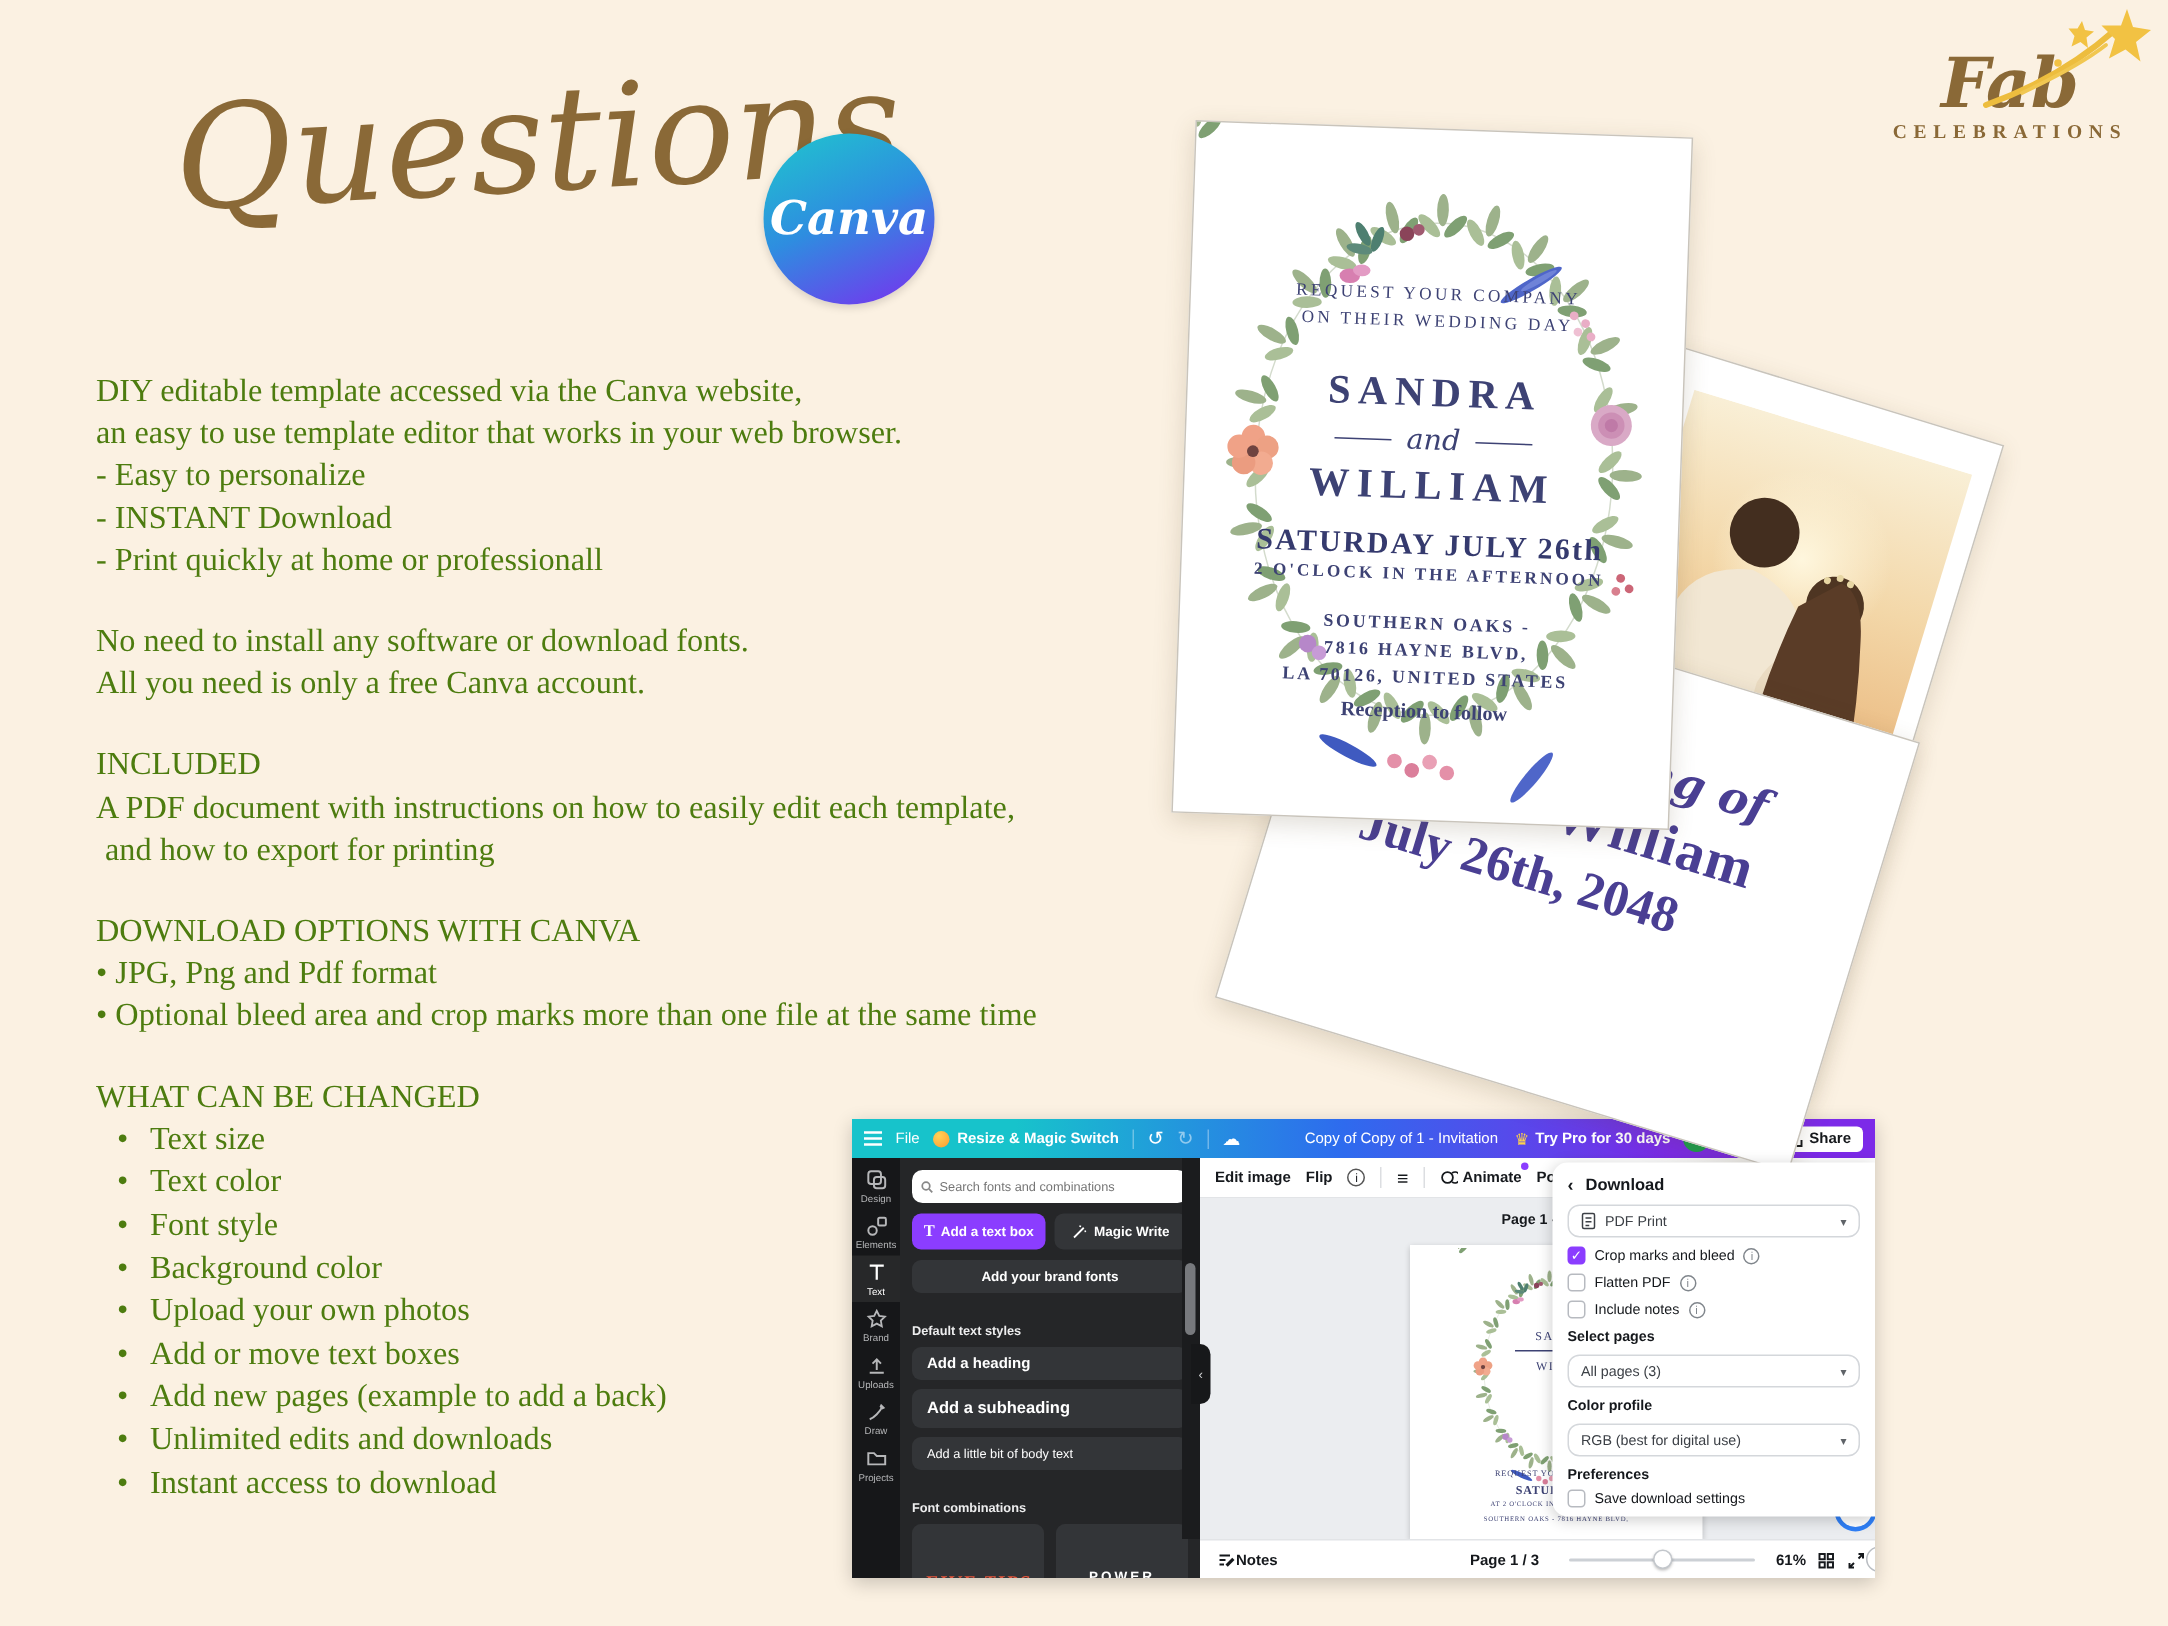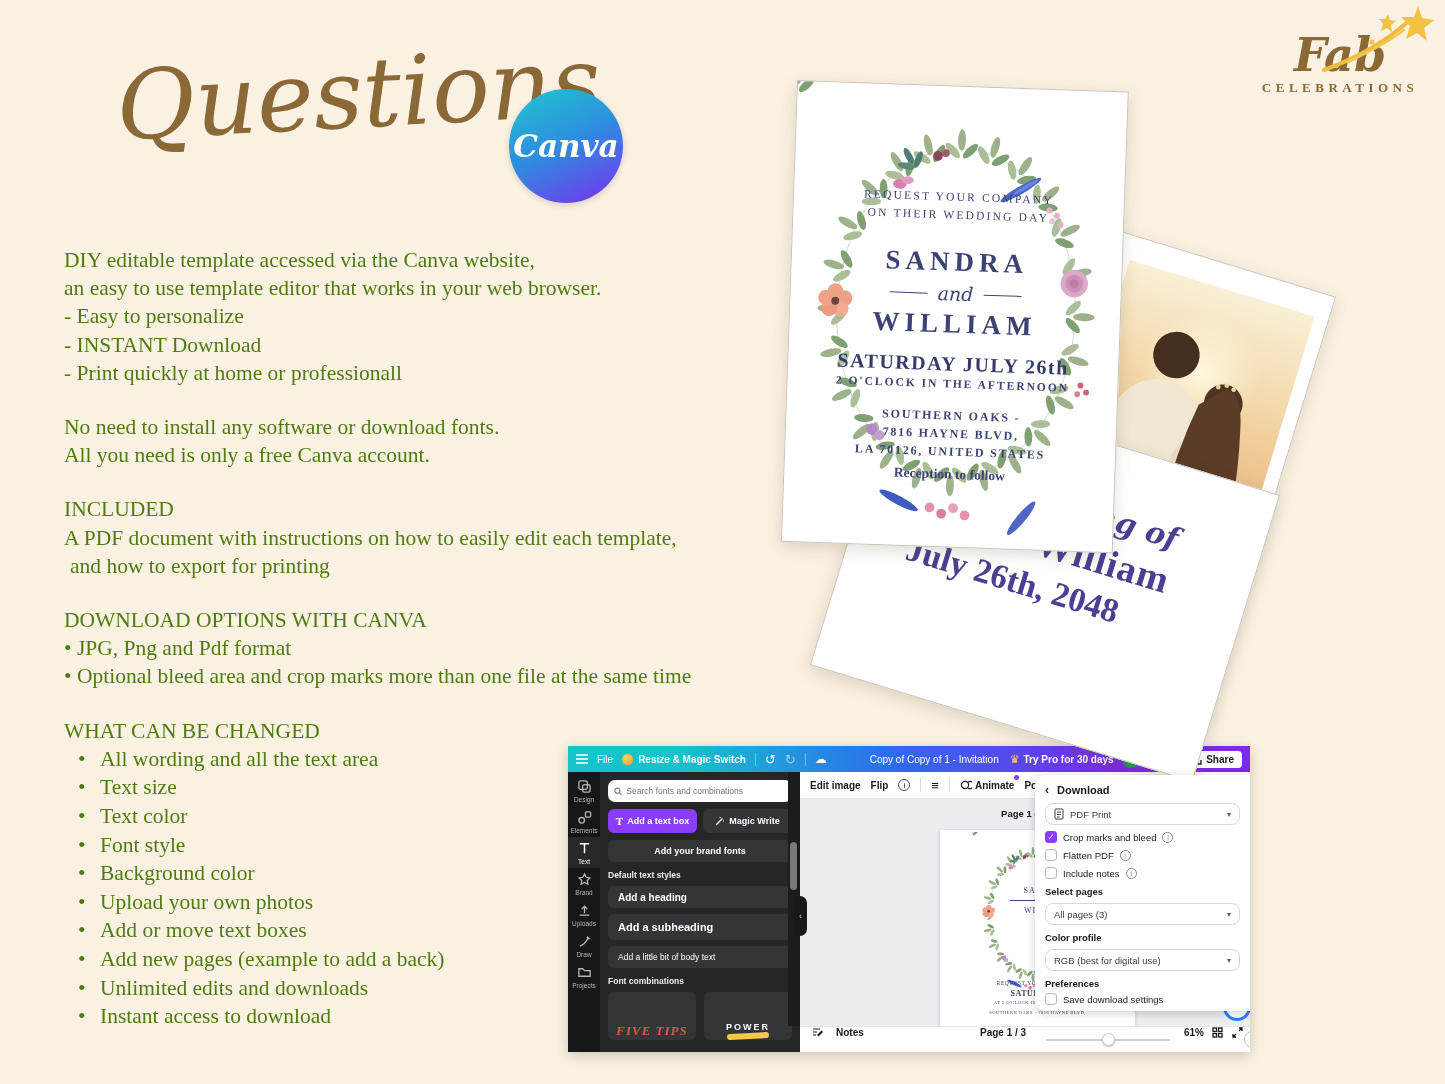--- a/index.html
+++ b/index.html
@@ -61,21 +61,21 @@
   .rail-item{width:32px;padding:4px 0 3px;display:flex;flex-direction:column;align-items:center;gap:2px;color:#b6b7b9;font-size:6.5px}
   .rail-item.active{background:#272829;color:#fff}
 
   .panel{position:absolute;left:32px;top:26px;bottom:0;width:200px;background:#252628;padding:8px 8px 0;color:#fff}
   .search{height:22px;background:#fff;border-radius:7px;display:flex;align-items:center;padding:0 6px;gap:4px}
   .search input{border:0;outline:0;font-size:8.5px;width:100%;color:#444;font-family:"Liberation Sans",sans-serif;background:transparent}
   .btn-row{display:flex;gap:6px;margin-top:7px}
   .btn{flex:1;height:24px;border-radius:6px;display:flex;align-items:center;justify-content:center;gap:4px;font-size:9px;font-weight:bold;background:#333538;color:#fff}
   .btn.purple{background:#8b3dff}
   .wide-btn{margin-top:7px;height:22px;border-radius:6px;background:#333538;display:flex;align-items:center;justify-content:center;font-size:9px;font-weight:bold}
-  .panel-label{margin-top:8px;font-size:8.5px;font-weight:bold;color:#ededee}
+  .panel-label{margin-top:20px;font-size:8.5px;font-weight:bold;color:#ededee}
   .style-btn{margin-top:6px;background:#333538;border-radius:6px;display:flex;align-items:center;padding:0 10px;font-family:"Liberation Sans",sans-serif}
   .sb1{height:22px;font-size:10px;font-weight:bold}
   .sb2{height:26px;font-size:11px;font-weight:bold}
   .sb3{height:22px;font-size:8.5px}
   .tiles{display:flex;gap:8px;margin-top:6px}
   .tile{flex:1;height:48px;background:#333538;border-radius:6px;display:flex;flex-direction:column;align-items:center;justify-content:flex-end;padding-bottom:1px;overflow:hidden}
   .tile1-text{color:#e4573d;font:italic bold 13px "Liberation Serif",serif;letter-spacing:1px}
   .tile2-text{color:#fff;font-size:9px;letter-spacing:2px;font-weight:bold}
   .tile2-swoosh{width:42px;height:6px;background:#f7c948;border-radius:3px;transform:rotate(-3deg);margin-top:1px}
 
@@ -101,21 +101,21 @@
   .dp-header{display:flex;gap:8px;align-items:center;font-size:11px;font-weight:bold}
   .dp-select{margin-top:6px;height:22px;border:1px solid #d4d7db;border-radius:8px;display:flex;align-items:center;gap:6px;padding:0 8px;font-size:9.5px;color:#3c4046}
   .dp-chev{margin-left:auto;color:#5f6368;font-size:8px}
   .dp-check{display:flex;align-items:center;gap:6px;margin-top:6px;font-size:9.5px}
   .cb{width:12px;height:12px;border-radius:3px;border:1.5px solid #b7bac0;background:#fff;flex:none}
   .cb.checked{background:#8b3dff;border-color:#8b3dff;color:#fff;font-size:9px;display:flex;align-items:center;justify-content:center}
   .ring-sm{width:11px;height:11px;border-radius:50%;border:1px solid #80868c;color:#80868c;font-size:7.5px;display:flex;align-items:center;justify-content:center}
   .dp-label{margin-top:7px;font-size:9.5px;font-weight:bold}
 
   .statusbar{position:absolute;left:232px;right:0;bottom:0;height:26px;background:#fff;border-top:1px solid #e2e4e7;font-size:10px;font-weight:bold;color:#15181c}
-  .sb-item{position:absolute;top:0;height:26px;display:flex;gap:12px}
+  .sb-item{position:absolute;top:0;height:26px;display:flex;align-items:center;gap:0}
   .slider-track{position:absolute;left:246px;top:12px;width:124px;height:2px;background:#ccd0d5;border-radius:2px}
   .slider-thumb{position:absolute;left:302px;top:6px;width:13px;height:13px;background:#fff;border:1px solid #c3c7cc;border-radius:50%;box-shadow:0 1px 2px rgba(0,0,0,.25)}
   .help-circle{position:absolute;left:444px;top:4px;width:17px;height:17px;border:1px solid #b9bdc2;border-radius:50%;display:flex;align-items:center;justify-content:center;font-size:9px;color:#555}
 </style>
 </head>
 <body>
 
 <div class="abs questions">Questions</div>
 <div class="abs canva-badge">
   <span>Canva</span>
@@ -154,21 +154,20 @@
   <div class="gap"></div>
   <div>
     <div>DOWNLOAD OPTIONS WITH CANVA</div>
     <div>• JPG, Png and Pdf format</div>
     <div>• Optional bleed area and crop marks more than one file at the same time</div>
   </div>
   <div class="gap"></div>
   <div>
     <div>WHAT CAN BE CHANGED</div>
     <ul class="changes">
-      <li>All wording and all the text area</li>
       <li>Text size</li>
       <li>Text color</li>
       <li>Font style</li>
       <li>Background color</li>
       <li>Upload your own photos</li>
       <li>Add or move text boxes</li>
       <li>Add new pages (example to add a back)</li>
       <li>Unlimited edits and downloads</li>
       <li>Instant access to download</li>
     </ul>

